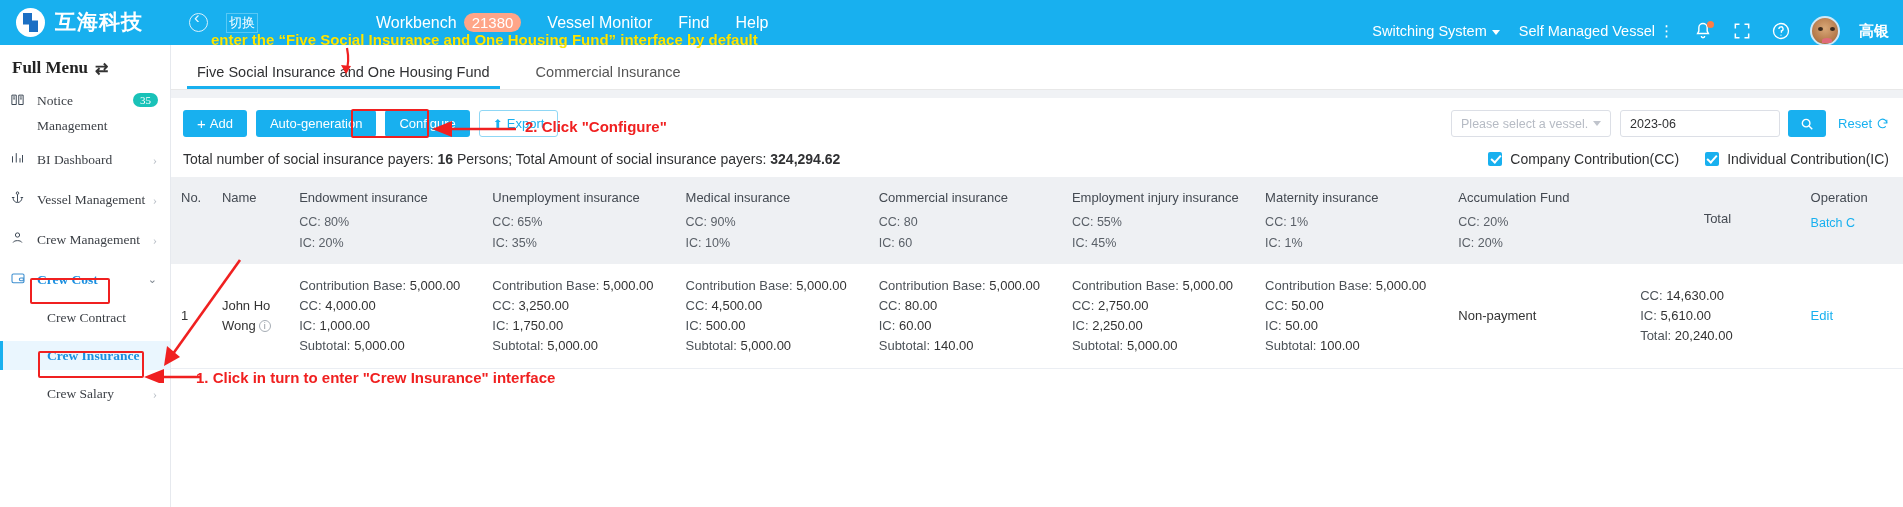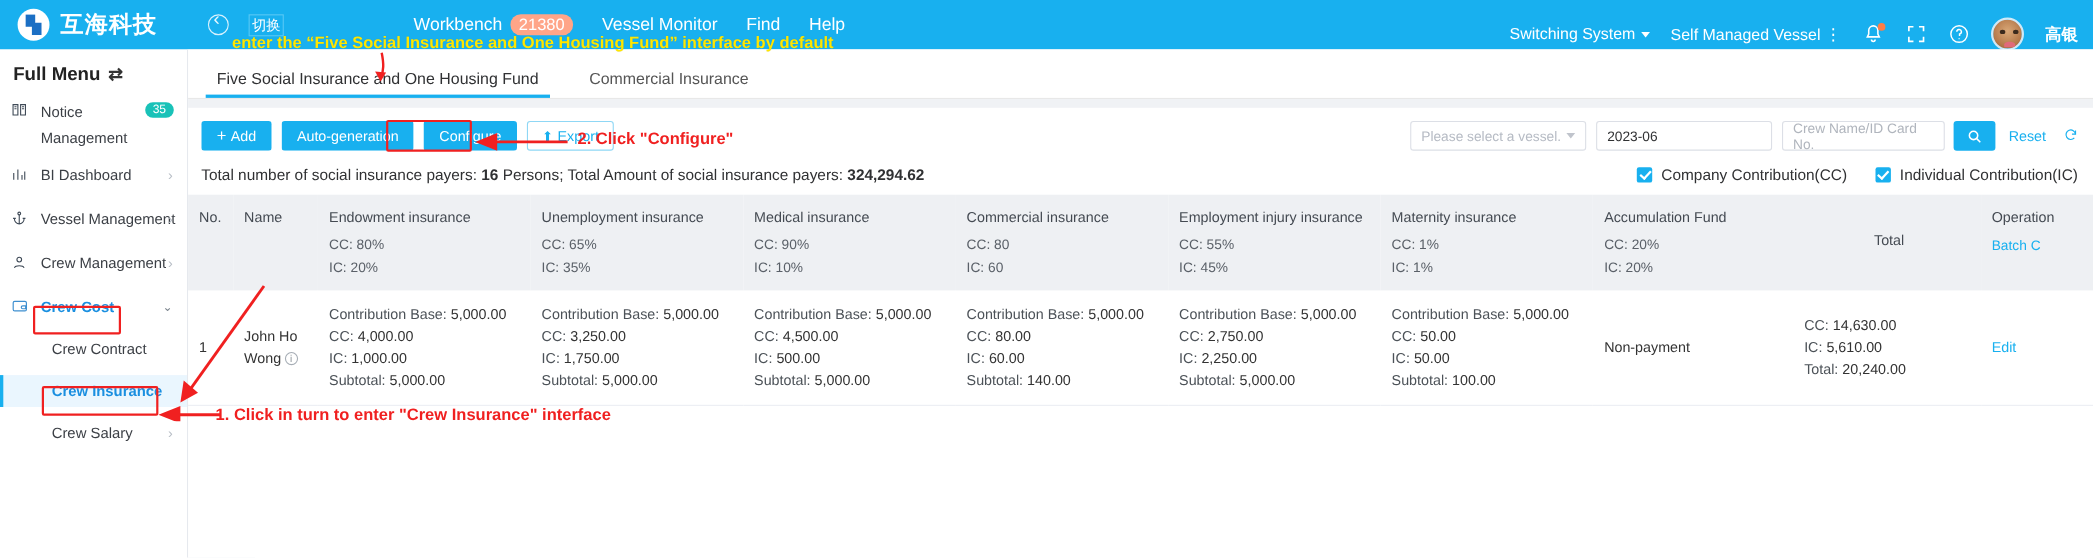--- a/index.html
+++ b/index.html
@@ -79,21 +79,21 @@
   }
   .avatar::after {
     content: ""; position: absolute; left: 10px; bottom: 1px; width: 10px; height: 5px;
     background: #e06a7a; border-radius: 50% 50% 0 0;
   }
   .user-name { font-size: 15px; font-weight: bold; color: #fff; font-family: "DejaVu Sans", sans-serif; }
 
   
   .sidebar {
     position: absolute; top: 45px; left: 0; width: 171px; height: 462px;
-    background: #fff; border-right: 1px solid #e6e9ee;
+    background: #fff; border-right: 1px solid #e6e9ee; font-family: Liberation Serif, serif;
   }
   .full-menu {
     padding: 13px 0 10px 12px; font-size: 17px; font-weight: bold; color: #222;
     display: flex; align-items: center; gap: 7px;
   }
   .swap-ic { font-size: 16px; color: #333; }
   .side-item {
     display: flex; align-items: center; height: 29px;
     padding-left: 10px; font-size: 13.5px; color: #3b3f45; position: relative;
     cursor: pointer;
@@ -159,21 +159,21 @@
   .sel-vessel { width: 160px; justify-content: space-between; }
   .dt { width: 160px; margin-left: 9px; }
   .crew-inp { width: 148px; margin-left: 9px; color: #b0b5bd; }
   .search-btn {
     width: 38px; height: 27px; background: #18b0ef; color: #fff;
     display: flex; align-items: center; justify-content: center;
     border-radius: 3px; margin-left: 8px; cursor: pointer;
   }
   .reset-lnk {
     margin-left: 12px; font-size: 13px; color: #18b0ef; cursor: pointer;
-    display: flex; align-items: flex-start; gap: 16px;
+    display: flex; align-items: center; gap: 4px;
   }
   .caret-sm {
     width: 0; height: 0;
     border-left: 4px solid transparent; border-right: 4px solid transparent;
     border-top: 5px solid #c0c4cc;
   }
 
   .summary {
     display: flex; align-items: center;
     padding: 14px 14px 10px 12px; font-size: 14px; color: #303133;
@@ -372,21 +372,20 @@
           <span class="up-ic">⬆</span>
           <span>Export</span>
         </div>
 
         <div class="filters">
           <div class="fld sel-vessel placeholder">
             <span>Please select a vessel.</span>
             <i class="caret-sm"></i>
           </div>
           <div class="fld dt">2023-06</div>
-          <div class="fld crew-inp">Crew Name/ID Card No.</div>
           <div class="search-btn">
             <svg width="14" height="14" viewBox="0 0 24 24" fill="none" stroke="#fff" stroke-width="2.4">
                 <circle cx="10.5" cy="10.5" r="6.5"></circle>
                 <path d="M15.5 15.5L21 21"></path>
               </svg>
           </div>
           <div class="reset-lnk">
             <span>Reset</span>
             <svg width="13" height="13" viewBox="0 0 24 24" fill="none" stroke="#18b0ef" stroke-width="2">
                 <path d="M20 11a8 8 0 1 0-2 6.3"></path>

